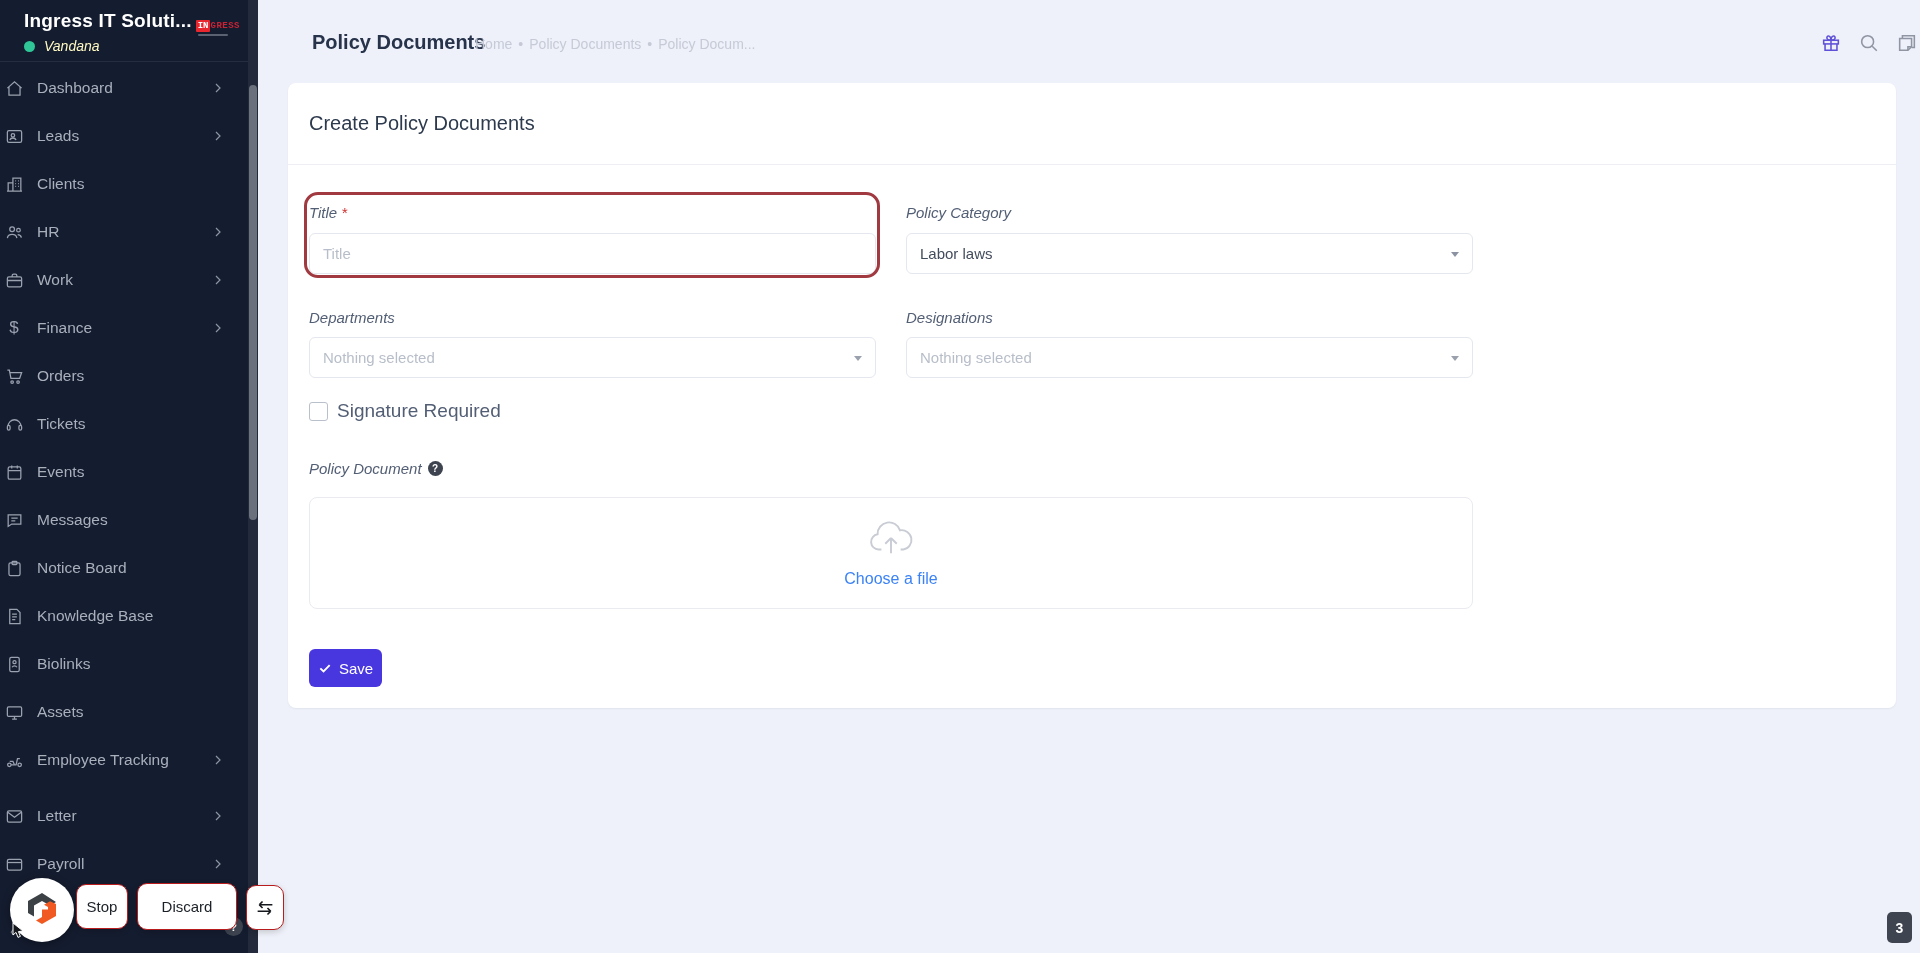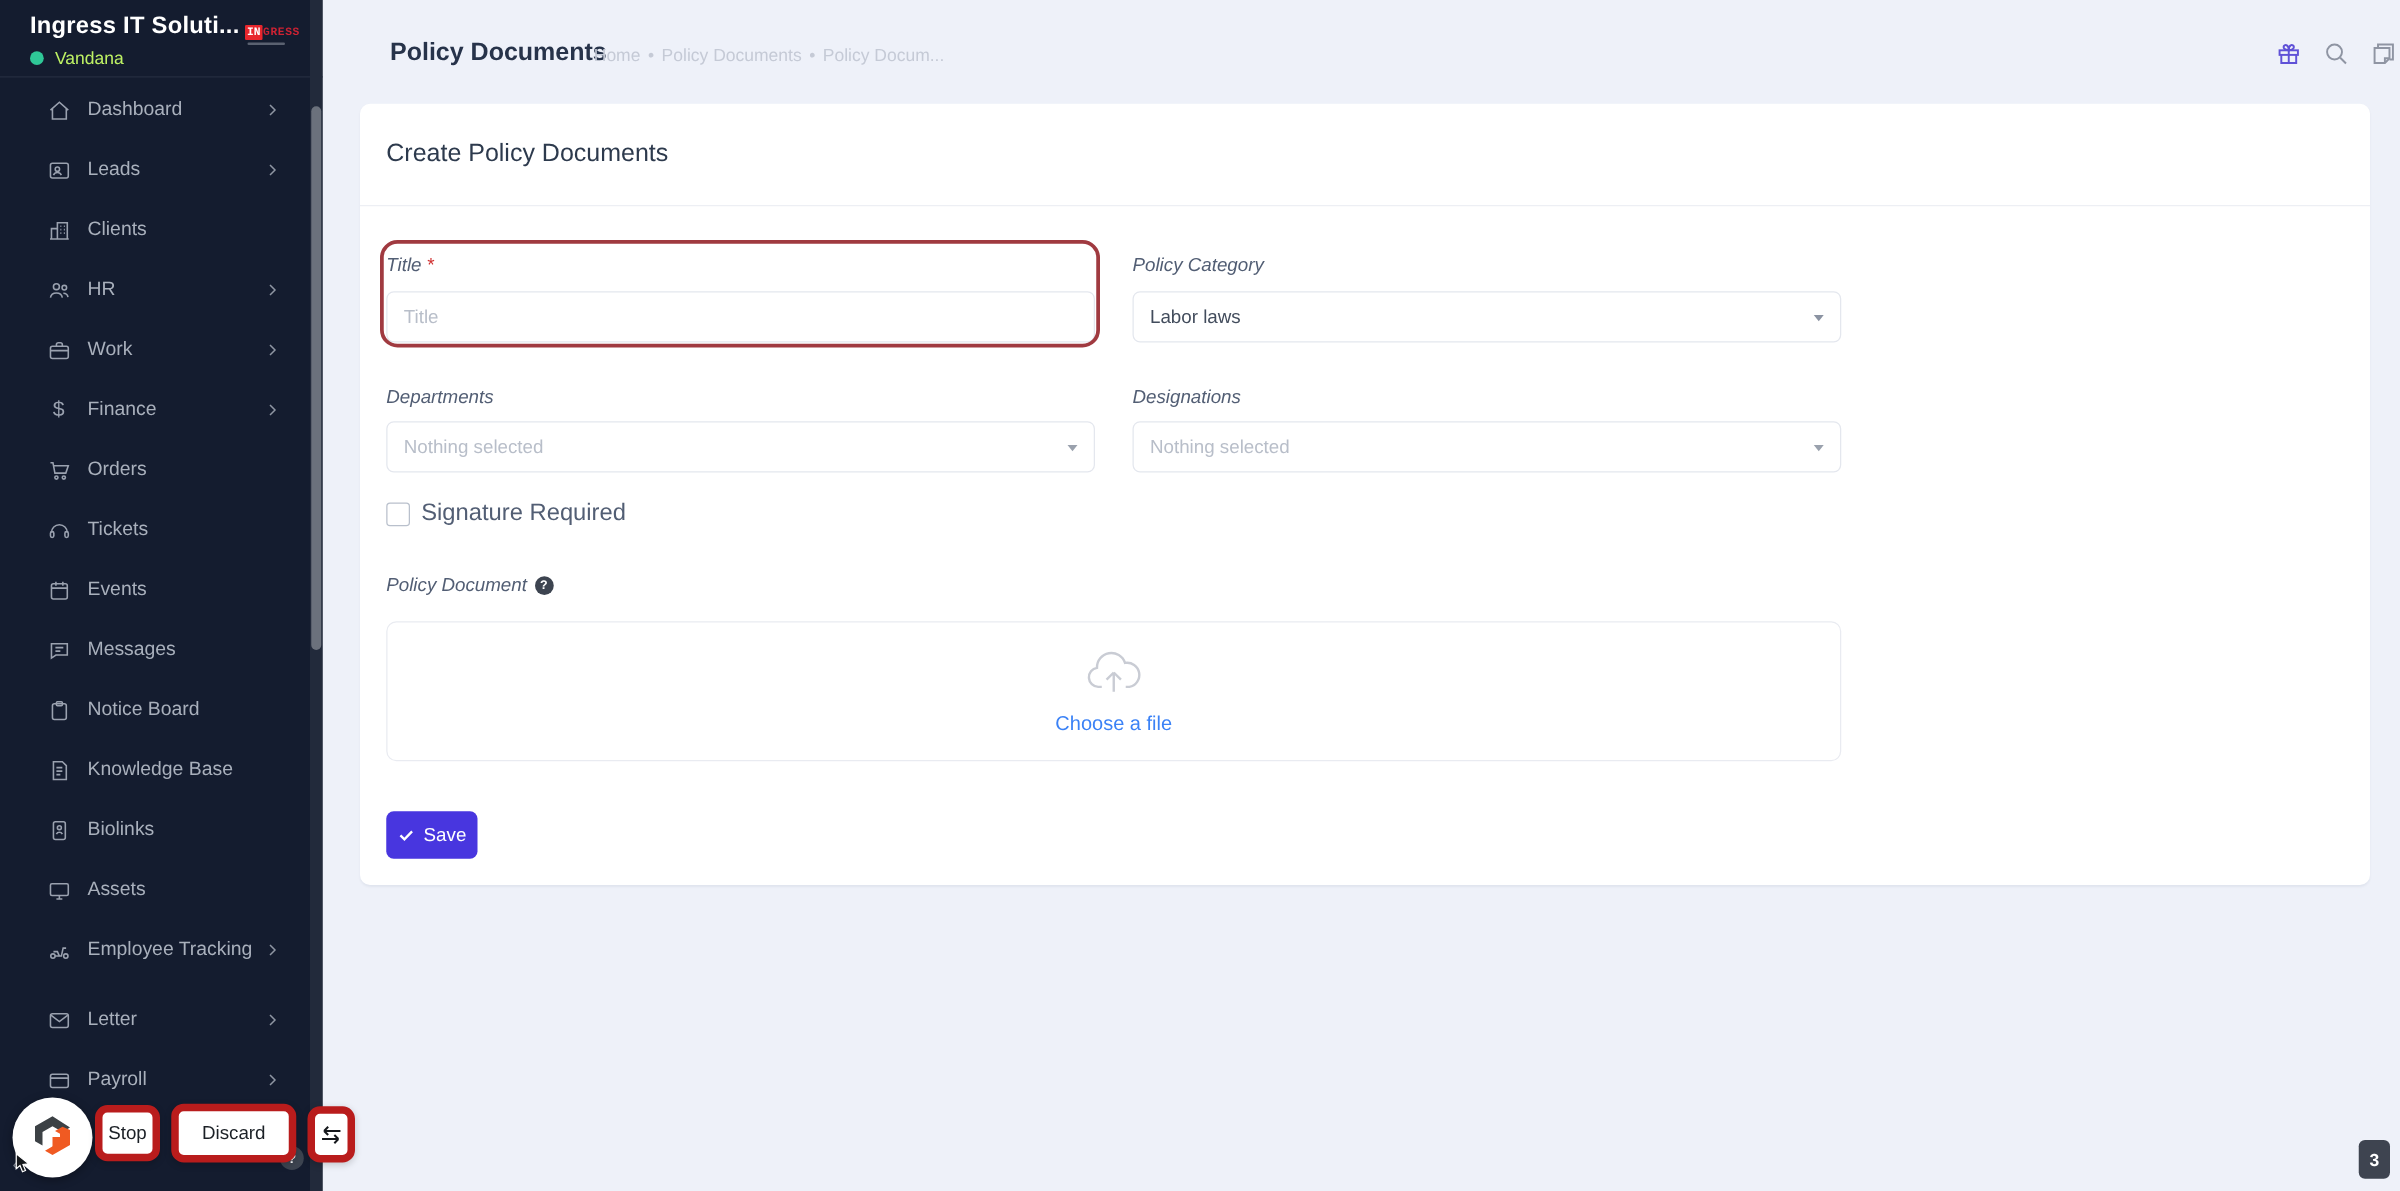--- a/index.html
+++ b/index.html
@@ -11,24 +11,24 @@
     background:#141c2f; color:#a6adbb; z-index:5; }
   .sb-head { position:relative; height:62px; border-bottom:1px solid #252d40; padding:10px 32px 0 24px; }
   .company { color:#ffffff; font-size:19px; font-weight:700; letter-spacing:.2px; }
   .brand-logo { position:absolute; right:18px; top:20px; display:flex; flex-direction:column; align-items:flex-start;font-family:Liberation Mono, monospace; }
   .brand-row { display:flex; align-items:center; }
   .brand-in { background:#e8262d; color:#fff; font-size:9px; font-weight:700; padding:1px 2px; border-radius:1px; }
   .brand-gress { color:#c23; font-size:9px; font-weight:700; letter-spacing:.5px; }
   .brand-tag { width:30px; height:2px; background:#5a6170; margin-top:2px; margin-left:2px; border-radius:1px; }
   .user-row { display:flex; align-items:center; gap:9px; margin-top:6px; }
   .status-dot { width:11px; height:11px; border-radius:50%; background:#2fc797; }
-  .user-name { font-size:14px; color:#bef264; }
+  .user-name { font-size:14px; color:#fef9c3;font-style:italic; }
 
   .menu { position:absolute; top:64px; left:0; width:248px; }
-  .mi { position:relative; height:48px; display:flex; align-items:center; padding-left:37px; cursor:pointer; }
+  .mi { position:relative; height:48px; display:flex; align-items:center; padding-left:4px; cursor:pointer; }
   .mi .ic { width:20px; height:20px; color:#9aa1af; flex:0 0 20px; display:flex; align-items:center; justify-content:center; }
   .mi .lbl { margin-left:13px; font-size:15.5px; color:#a9b0bc; }
   .mi .chev { position:absolute; right:24px; color:#8e95a2; display:flex; }
   .mi.gap { margin-top:8px; }
   .dollar { font-size:17px; font-weight:400; color:#9aa1af; }
 
   .sb-scroll { position:absolute; right:0; top:0; width:10px; height:953px; background:#222a3b; }
   .sb-thumb { position:absolute; left:1px; top:85px; width:8px; height:435px; background:#6b717c; border-radius:4px; }
   .collapse-arrow { position:absolute; left:10px; bottom:14px; color:#7d8490; font-size:14px; }
 
@@ -81,21 +81,21 @@
   .cloud { color:#c9ccd4; }
   .dz-text { font-size:16px; color:#3b82f6; }
 
   .save-btn { position:absolute; left:21px; top:566px; width:73px; height:38px; background:#4836df;
     border:none; border-radius:6px; color:#fff; font-size:15px; display:flex; align-items:center;
     justify-content:center; gap:7px; cursor:pointer; font-family:"Liberation Sans","DejaVu Sans",sans-serif; }
 
   
   .agent-logo { position:absolute; left:10px; top:878px; width:64px; height:64px; border-radius:50%;
     background:#fff; box-shadow:0 2px 8px rgba(0,0,0,.35); z-index:20; display:flex; align-items:center; justify-content:center; }
-  .ov-btn { position:absolute; background:#fff; border:6px solid #b91c1c; border-radius:10px;
+  .ov-btn { position:absolute; background:#fff; border:1px solid #b91c1c; border-radius:10px;
     box-shadow:0 2px 6px rgba(0,0,0,.18); font-size:15px; color:#1b2026; display:flex; align-items:center;
     justify-content:center; cursor:pointer; z-index:20; font-family:"Liberation Sans","DejaVu Sans",sans-serif; }
   .btn-stop { left:76px; top:884px; width:52px; height:45px; }
   .btn-discard { left:137px; top:883px; width:100px; height:47px; }
   .btn-swap { left:246px; top:885px; width:38px; height:45px; }
   .help-float { position:absolute; left:224px; top:917px; width:19px; height:19px; border-radius:50%;
     background:#3d4450; color:#fff; font-size:11px; font-weight:700; display:flex; align-items:center;
     justify-content:center; z-index:15; cursor:pointer; }
   .page-badge { position:absolute; left:1887px; top:912px; width:25px; height:31px; background:#3e4450;
     border-radius:5px; color:#fff; font-size:14px; font-weight:700; display:flex; align-items:center;

